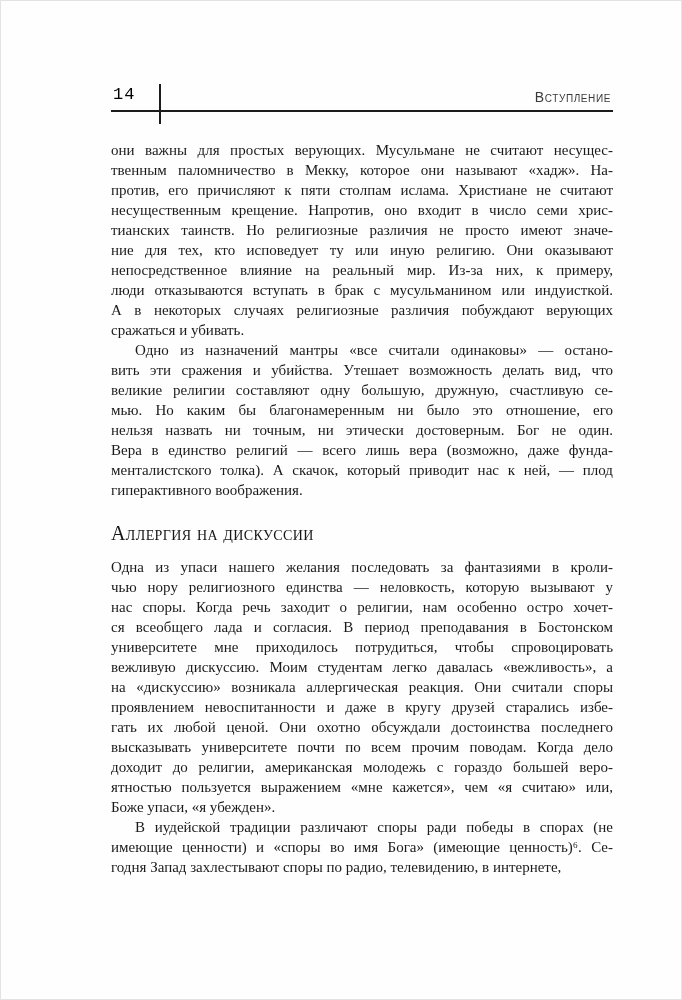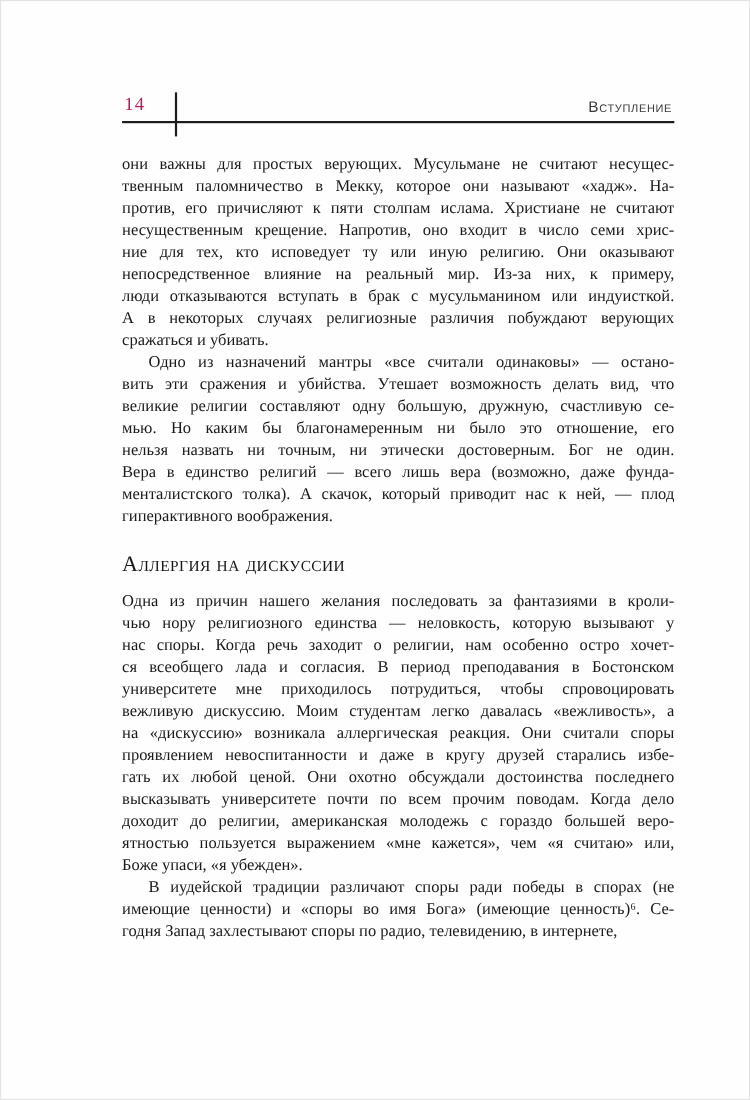--- a/index.html
+++ b/index.html
@@ -16,24 +16,24 @@
     box-sizing: border-box;
     border: 1px solid #e3e3e3;
     overflow: hidden;
     color: #1a1a1a;
   }
   
   .page-number {
     position: absolute;
     left: 112px;
     top: 84px;
-    font-family: Liberation Serif, serif;
+    font-family: Liberation Mono, monospace;
     font-size: 17px;
     letter-spacing: 1px;
-    color: #be185d;
+    color: #000000;
   }
   .head-vbar {
     position: absolute;
     left: 158px;
     top: 83px;
     width: 2px;
     height: 40px;
     background: #1c1c1c;
   }
   .head-rule {
@@ -95,39 +95,40 @@
   <div class="head-vbar"></div>
   <div class="running-title">Вступление</div>
   <div class="head-rule"></div>
 
   <div class="text-column">
       <div class="paragraph">
         <div class="line">они важны для простых верующих. Мусульмане не считают несущес-</div>
         <div class="line">твенным паломничество в Мекку, которое они называют «хадж». На-</div>
         <div class="line">против, его причисляют к пяти столпам ислама. Христиане не считают</div>
         <div class="line">несущественным крещение. Напротив, оно входит в число семи хрис-</div>
+        <div class="line">тианских таинств. Но религиозные различия не просто имеют значе-</div>
         <div class="line">ние для тех, кто исповедует ту или иную религию. Они оказывают</div>
         <div class="line">непосредственное влияние на реальный мир. Из-за них, к примеру,</div>
         <div class="line">люди отказываются вступать в брак с мусульманином или индуисткой.</div>
         <div class="line">А в некоторых случаях религиозные различия побуждают верующих</div>
         <div class="line last">сражаться и убивать.</div>
       </div>
       <div class="paragraph">
         <div class="line indent">Одно из назначений мантры «все считали одинаковы» — остано-</div>
         <div class="line">вить эти сражения и убийства. Утешает возможность делать вид, что</div>
         <div class="line">великие религии составляют одну большую, дружную, счастливую се-</div>
         <div class="line">мью. Но каким бы благонамеренным ни было это отношение, его</div>
         <div class="line">нельзя назвать ни точным, ни этически достоверным. Бог не один.</div>
         <div class="line">Вера в единство религий — всего лишь вера (возможно, даже фунда-</div>
         <div class="line">менталистского толка). А скачок, который приводит нас к ней, — плод</div>
         <div class="line last">гиперактивного воображения.</div>
       </div>
       <div class="section-heading">Аллергия на дискуссии</div>
       <div class="paragraph">
-        <div class="line">Одна из причин нашего желания последовать за фантазиями в кроли-</div>
+        <div class="line">Одна из упаси нашего желания последовать за фантазиями в кроли-</div>
         <div class="line">чью нору религиозного единства — неловкость, которую вызывают у</div>
         <div class="line">нас споры. Когда речь заходит о религии, нам особенно остро хочет-</div>
         <div class="line">ся всеобщего лада и согласия. В период преподавания в Бостонском</div>
         <div class="line">университете мне приходилось потрудиться, чтобы спровоцировать</div>
         <div class="line">вежливую дискуссию. Моим студентам легко давалась «вежливость», а</div>
         <div class="line">на «дискуссию» возникала аллергическая реакция. Они считали споры</div>
         <div class="line">проявлением невоспитанности и даже в кругу друзей старались избе-</div>
         <div class="line">гать их любой ценой. Они охотно обсуждали достоинства последнего</div>
         <div class="line">высказывать университете почти по всем прочим поводам. Когда дело</div>
         <div class="line">доходит до религии, американская молодежь с гораздо большей веро-</div>

